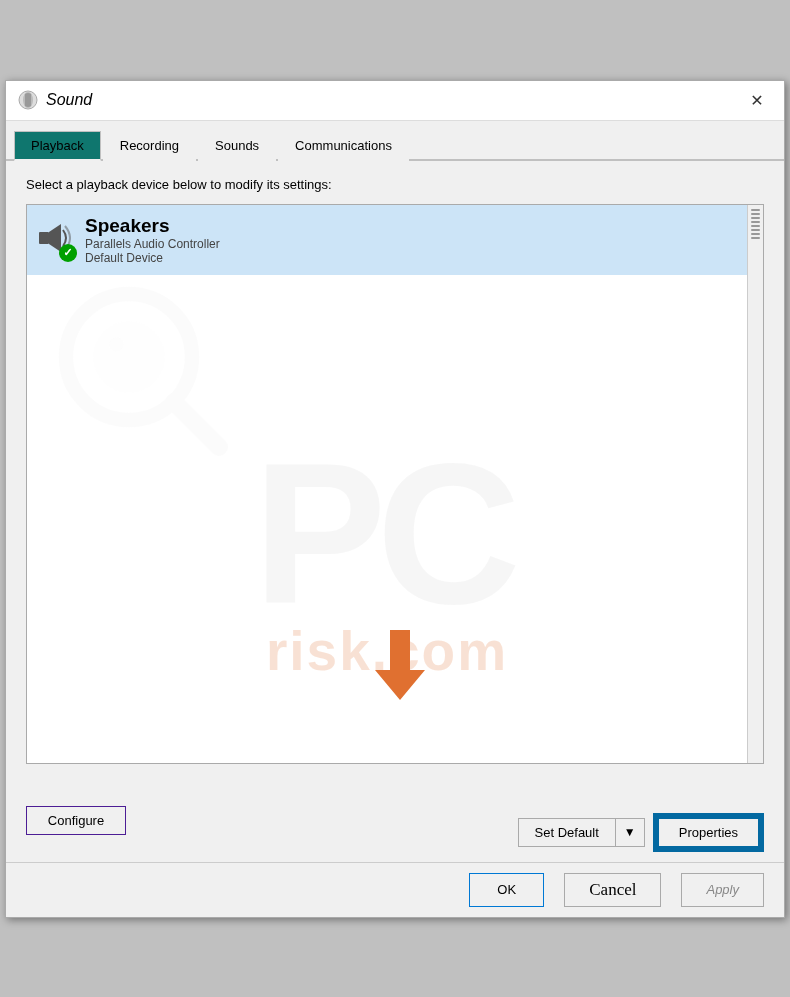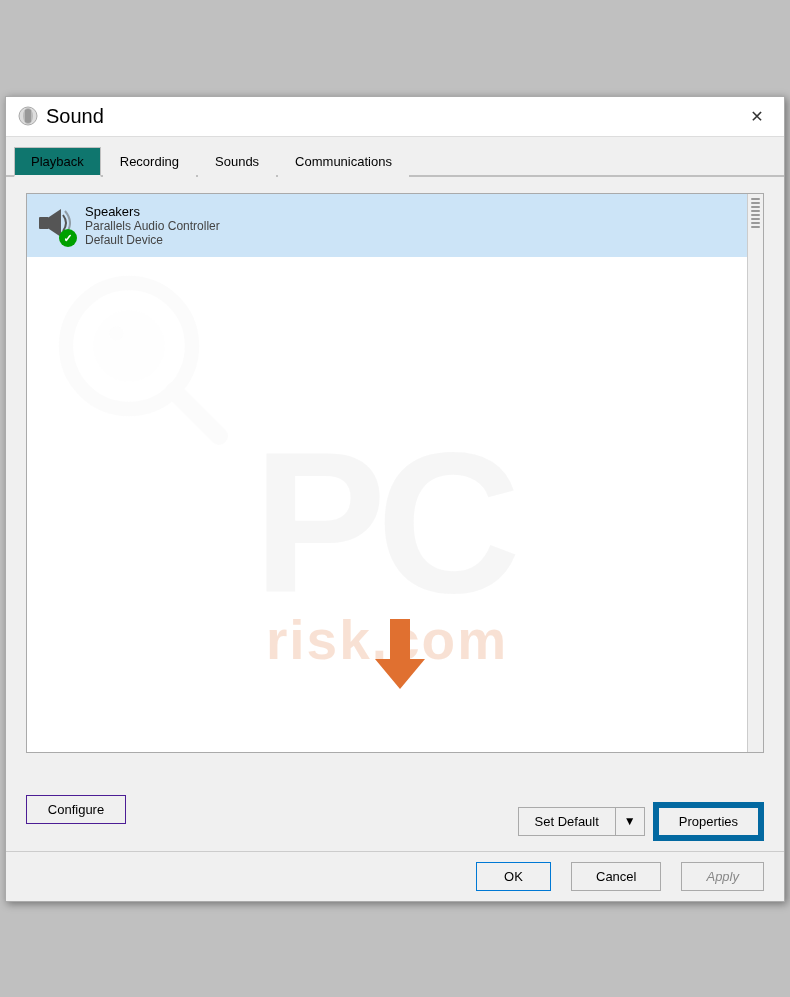--- a/index.html
+++ b/index.html
@@ -30,23 +30,24 @@
     .title-bar-icon {
       width: 20px;
       height: 20px;
       margin-right: 8px;
       display: flex;
       align-items: center;
       justify-content: center;
     }
     .title-bar-title {
       flex: 1;
-      font-size: 20px;
+      font-size: 16px;
       font-weight: 400;
       color: #000;
+      font-style: italic;
     }
     .close-button {
       width: 30px;
       height: 24px;
       cursor: pointer;
       display: flex;
       align-items: center;
       justify-content: center;
       font-size: 16px;
       color: #333;
@@ -128,22 +129,22 @@
       align-items: center;
       justify-content: center;
       color: white;
       font-size: 11px;
       font-weight: bold;
     }
     .device-info {
       flex: 1;
     }
     .device-name {
-      font-weight: 400;
-      font-size: 13px;
+      font-weight: 700;
+      font-size: 19px;
       color: #000;
     }
     .device-sub {
       color: #444;
       font-size: 12px;
     }
     .scrollbar-area {
       position: absolute;
       right: 0;
       top: 0;
@@ -234,21 +235,22 @@
       border: 1px solid #0078d4;
       cursor: pointer;
       font-size: 13px;
     }
     .btn-cancel {
       padding: 6px 24px;
       min-width: 75px;
       background: #f0f0f0;
       border: 1px solid #aaa;
       cursor: pointer;
-      font-size: 13px;
+      font-size: 17px;
+      font-family: Liberation Serif, serif;
     }
     .btn-apply {
       padding: 6px 24px;
       min-width: 75px;
       background: #f0f0f0;
       border: 1px solid #aaa;
       cursor: pointer;
       font-size: 13px;
       color: #888;
       font-style: italic;
@@ -275,20 +277,21 @@
   </div>
 
   <div class="tabs">
     <div class="tab active">Playback</div>
     <div class="tab">Recording</div>
     <div class="tab">Sounds</div>
     <div class="tab">Communications</div>
   </div>
 
   <div class="content">
+    <div class="description">Select a playback device below to modify its settings:</div>
 
     <div class="device-list">
 
       <div class="device-item">
         <div class="device-icon">
           <div class="device-icon-main">
             <svg width="36" height="36" viewBox="0 0 36 36">
               <rect x="4" y="12" width="10" height="12" rx="1" fill="#555"></rect>
               <polygon points="14,12 26,4 26,32 14,24" fill="#555"></polygon>
               <path d="M28 10 Q34 18 28 26" stroke="#555" stroke-width="2" fill="none"></path>

